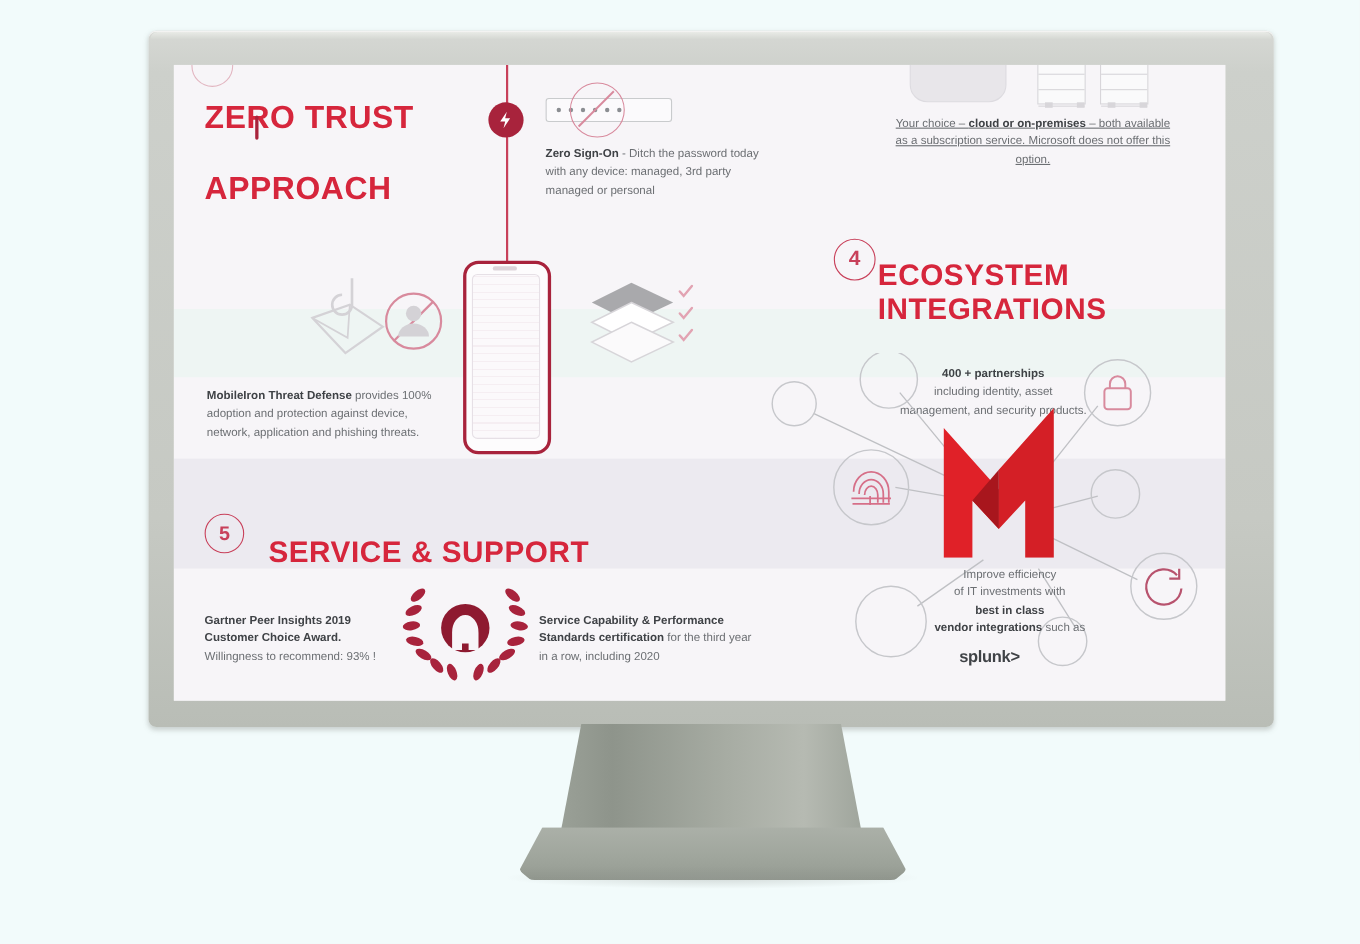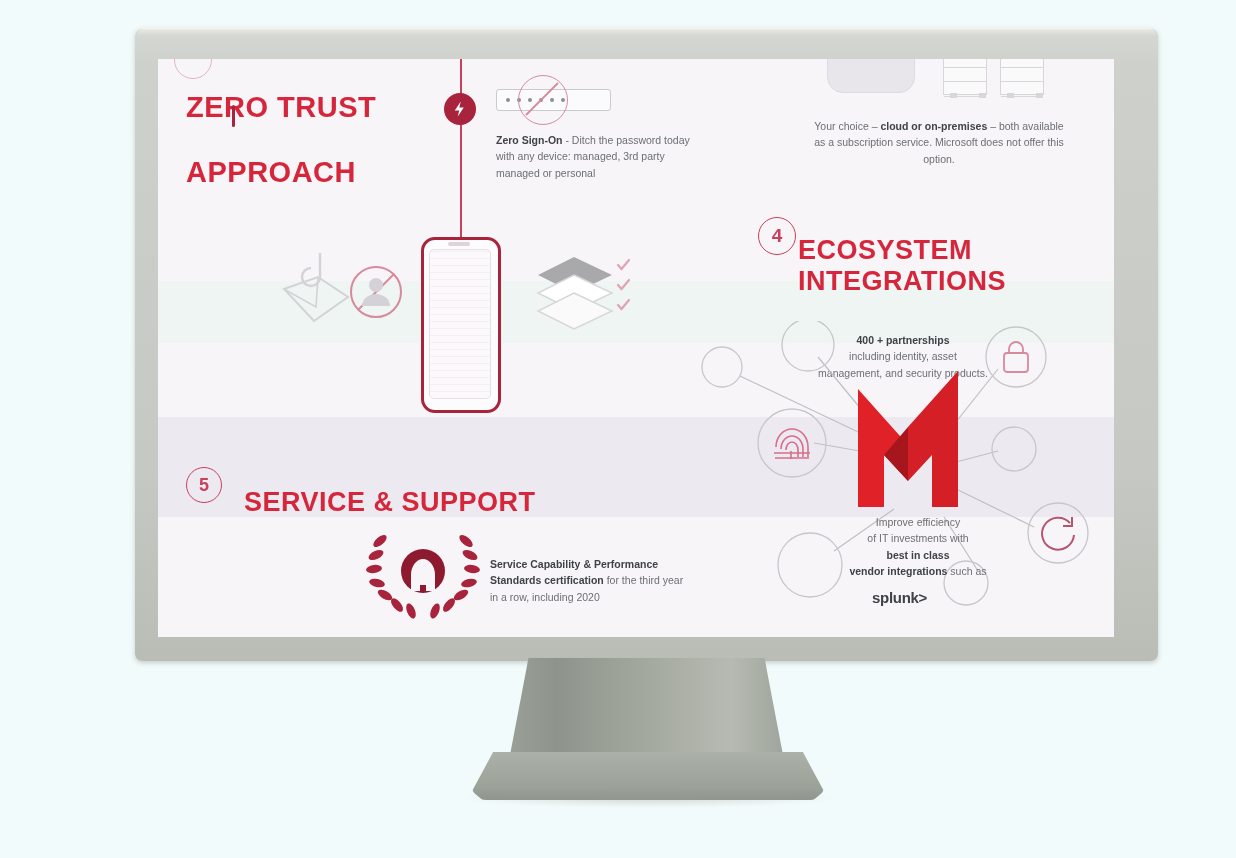--- a/index.html
+++ b/index.html
@@ -265,37 +265,40 @@
     <div class="dev-leg" style="left:792px;top:34px;"></div>
     <div class="dev-leg" style="left:821px;top:34px;"></div>
     <div class="dev-srv" style="left:842px;top:-6px;">
       <span></span>
       <span></span>
       <span></span>
     </div>
     <div class="dev-leg" style="left:849px;top:34px;"></div>
     <div class="dev-leg" style="left:878px;top:34px;"></div>
 
-    <p class="body-text center" style="left:650px;top:48px;width:262px;">
+    <p class="body-text center" style="left:650px;top:34px;width:262px;text-decoration:underline;">
       <span>Your choice – </span><b>cloud or on-premises</b><span> – both available as a subscription service. Microsoft does not offer this option.</span>
     </p>
 
     <svg id="hook-icon" viewBox="0 0 86 82">
       <path d="M44 2 L44 26 a9 9 0 1 1 -18 0 a9 9 0 0 1 9 -9" fill="none" stroke="#d4d2d6" stroke-width="2.4"></path>
       <path d="M8 38 L42 26 L72 46 L38 70 Z" fill="none" stroke="#d4d2d6" stroke-width="2"></path>
       <path d="M8 38 L40 56 L42 26" fill="none" stroke="#d4d2d6" stroke-width="1.6"></path>
     </svg>
 
     <svg id="person-ban" viewBox="0 0 56 56">
       <circle cx="28" cy="28" r="25" fill="none" stroke="#d88a9d" stroke-width="2"></circle>
       <line x1="10" y1="46" x2="46" y2="10" stroke="#d88a9d" stroke-width="2"></line>
       <circle cx="28" cy="21" r="7" fill="#d4d2d6"></circle>
       <path d="M14 42 a14 12 0 0 1 28 0 z" fill="#d4d2d6"></path>
     </svg>
 
+    <p class="body-text" style="left:30px;top:282px;width:212px;">
+      <b>MobileIron Threat Defense</b><span> provides 100% adoption and protection against device, network, application and phishing threats.</span>
+    </p>
 
     <div id="phone">
       <div id="phone-notch"></div>
       <div id="phone-screen"></div>
     </div>
     <div id="phone-btn"></div>
 
     <svg id="stack" viewBox="0 0 100 76">
       <path d="M38 2 L76 20 L38 38 L2 20 Z" fill="#a9a9ac"></path>
       <path d="M38 20 L76 38 L38 56 L2 38 Z" fill="#ffffff" stroke="#d7d5d9" stroke-width="1.4"></path>
@@ -373,20 +376,25 @@
       <b>best in class</b><br>
       <b>vendor integrations</b><span> such as</span>
     </p>
     <div id="splunk">splunk&gt;</div>
 
     <div class="num-badge" style="left:28px;top:408px;width:34px;height:34px;font-size:18px;">
       <span>5</span>
     </div>
     <h2 class="heading" style="left:86px;top:406px;font-size:27px;">SERVICE &amp; SUPPORT</h2>
 
+    <p class="body-text" style="left:28px;top:486px;width:186px;">
+      <b>Gartner Peer Insights 2019</b><br>
+      <b>Customer Choice Award.</b><br>
+      <span>Willingness to recommend: 93% !</span>
+    </p>
 
     <svg id="laurel" viewBox="0 0 114 92">
       <g fill="#a8233c">
         <g transform="translate(8,8)">
           <ellipse cx="6" cy="6" rx="8" ry="4" transform="rotate(-40 6 6)"></ellipse>
           <ellipse cx="2" cy="20" rx="8" ry="4" transform="rotate(-25 2 20)"></ellipse>
           <ellipse cx="0" cy="34" rx="8" ry="4" transform="rotate(-8 0 34)"></ellipse>
           <ellipse cx="3" cy="48" rx="8" ry="4" transform="rotate(12 3 48)"></ellipse>
           <ellipse cx="11" cy="60" rx="8" ry="4" transform="rotate(30 11 60)"></ellipse>
           <ellipse cx="23" cy="70" rx="8" ry="4" transform="rotate(50 23 70)"></ellipse>

